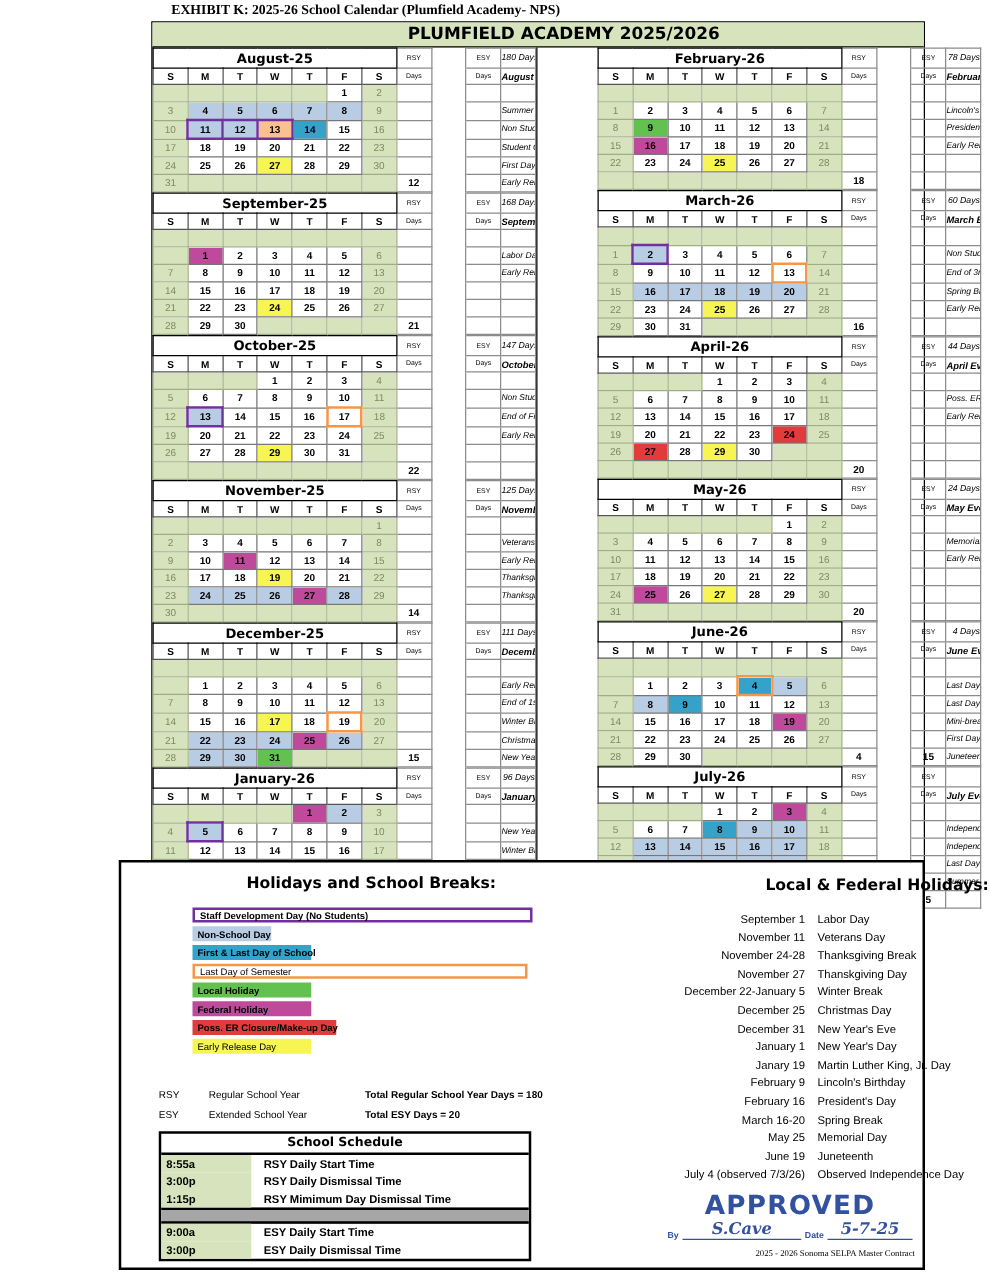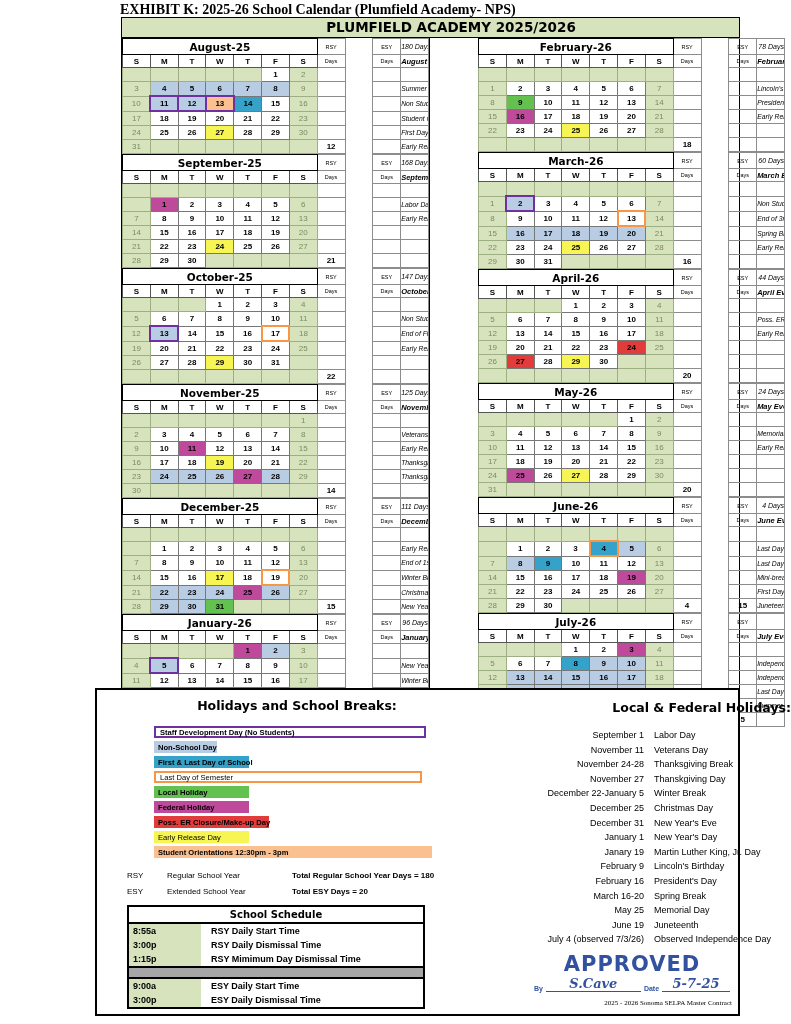--- a/index.html
+++ b/index.html
@@ -1,17 +1,17 @@
 <!DOCTYPE html>
 <html><head>
 <meta charset="utf-8">
 <style>
   html,body{margin:0;padding:0;background:#fff;}
   .page{position:relative;width:791px;height:1024px;background:#fff;font-family:"Liberation Sans",sans-serif;color:#000;overflow:hidden;}
-  .exhibit{position:absolute;left:120px;top:2px;font-family:"Liberation Serif",serif;font-weight:bold;font-size:14px;}
+  .exhibit{position:absolute;left:137px;top:2px;font-family:"Liberation Serif",serif;font-weight:bold;font-size:11px;}
   
   .cal-wrap{position:absolute;left:121px;top:17px;width:617px;border:1.5px solid #000;background:#fff;}
   .cal-title{height:19px;background:#D6E3BC;border-bottom:1px solid #000;text-align:center;font-weight:bold;font-size:13.5px;line-height:19px;font-family:"DejaVu Sans",sans-serif;padding-left:41px;}
   .cal-cols{display:flex;}
   .cal-col{width:307px;}
   .cal-col.right{border-left:1px solid #000;padding-left:48px;}
   table.month{border-collapse:collapse;table-layout:fixed;width:307px;}
   table.month td{padding:0;overflow:hidden;}
   tr.trow td{height:15px;}
   tr.hrow td{height:12px;}
@@ -1320,21 +1320,20 @@
     <div class="legend-title">Holidays and School Breaks:</div>
     <div class="legend-items" id="legend-items">
         <div class="lg-item lg-staffdev lg-bold" style="width: 272px;">Staff Development Day (No Students)</div>
         <div class="lg-item lg-ns lg-bold" style="width: 63px;">Non-School Day</div>
         <div class="lg-item lg-first lg-bold" style="width: 95px;">First &amp; Last Day of School</div>
         <div class="lg-item lg-sem" style="width: 268px;">Last Day of  Semester</div>
         <div class="lg-item lg-local lg-bold" style="width: 95px;">Local Holiday</div>
         <div class="lg-item lg-fed lg-bold" style="width: 95px;">Federal Holiday</div>
         <div class="lg-item lg-er lg-bold" style="width: 115px;">Poss.  ER Closure/Make-up Day</div>
         <div class="lg-item lg-yel" style="width: 95px;">Early Release Day</div>
-        <div class="lg-item lg-orient lg-bold" style="width: 278px;">Student Orientations 12:30pm - 3pm</div>
       </div>
     <div class="abbrev" id="abbrev">
         <div class="ab-row">
           <span class="ab-abbr">RSY</span>
           <span class="ab-name">Regular School Year</span>
           <span class="ab-total">Total Regular School Year Days = 180</span>
         </div>
         <div class="ab-row">
           <span class="ab-abbr">ESY</span>
           <span class="ab-name">Extended School Year</span>

